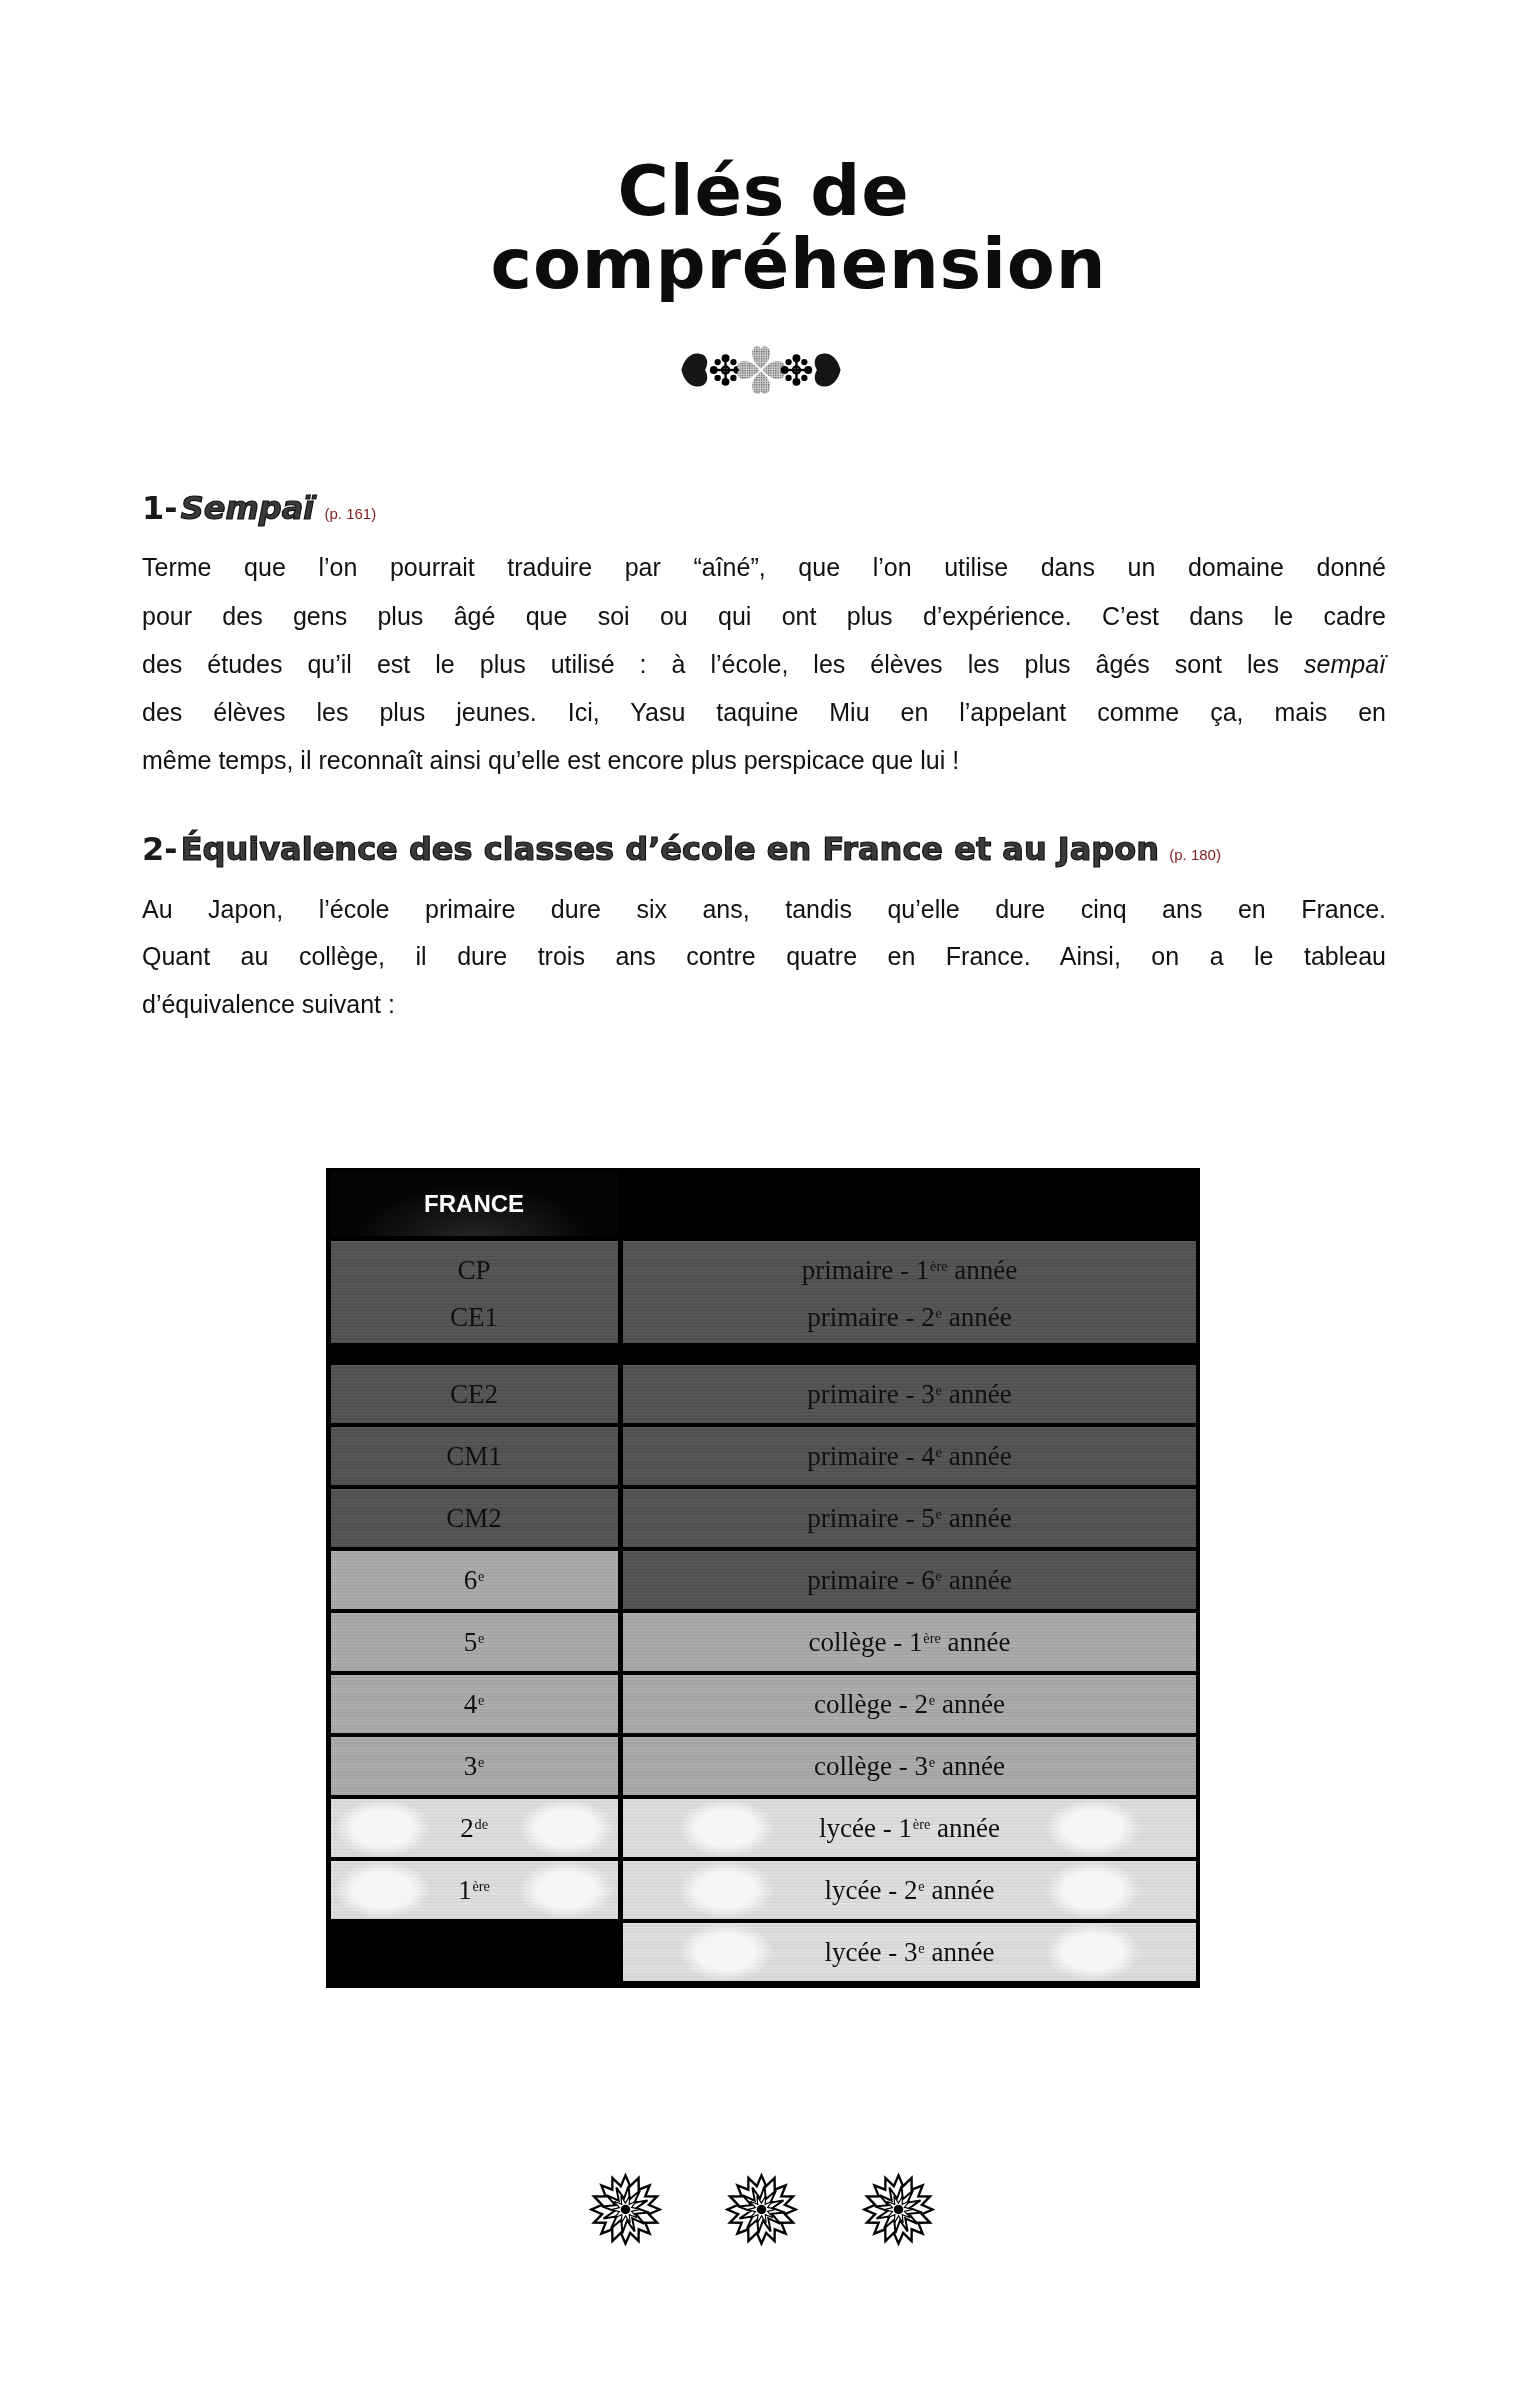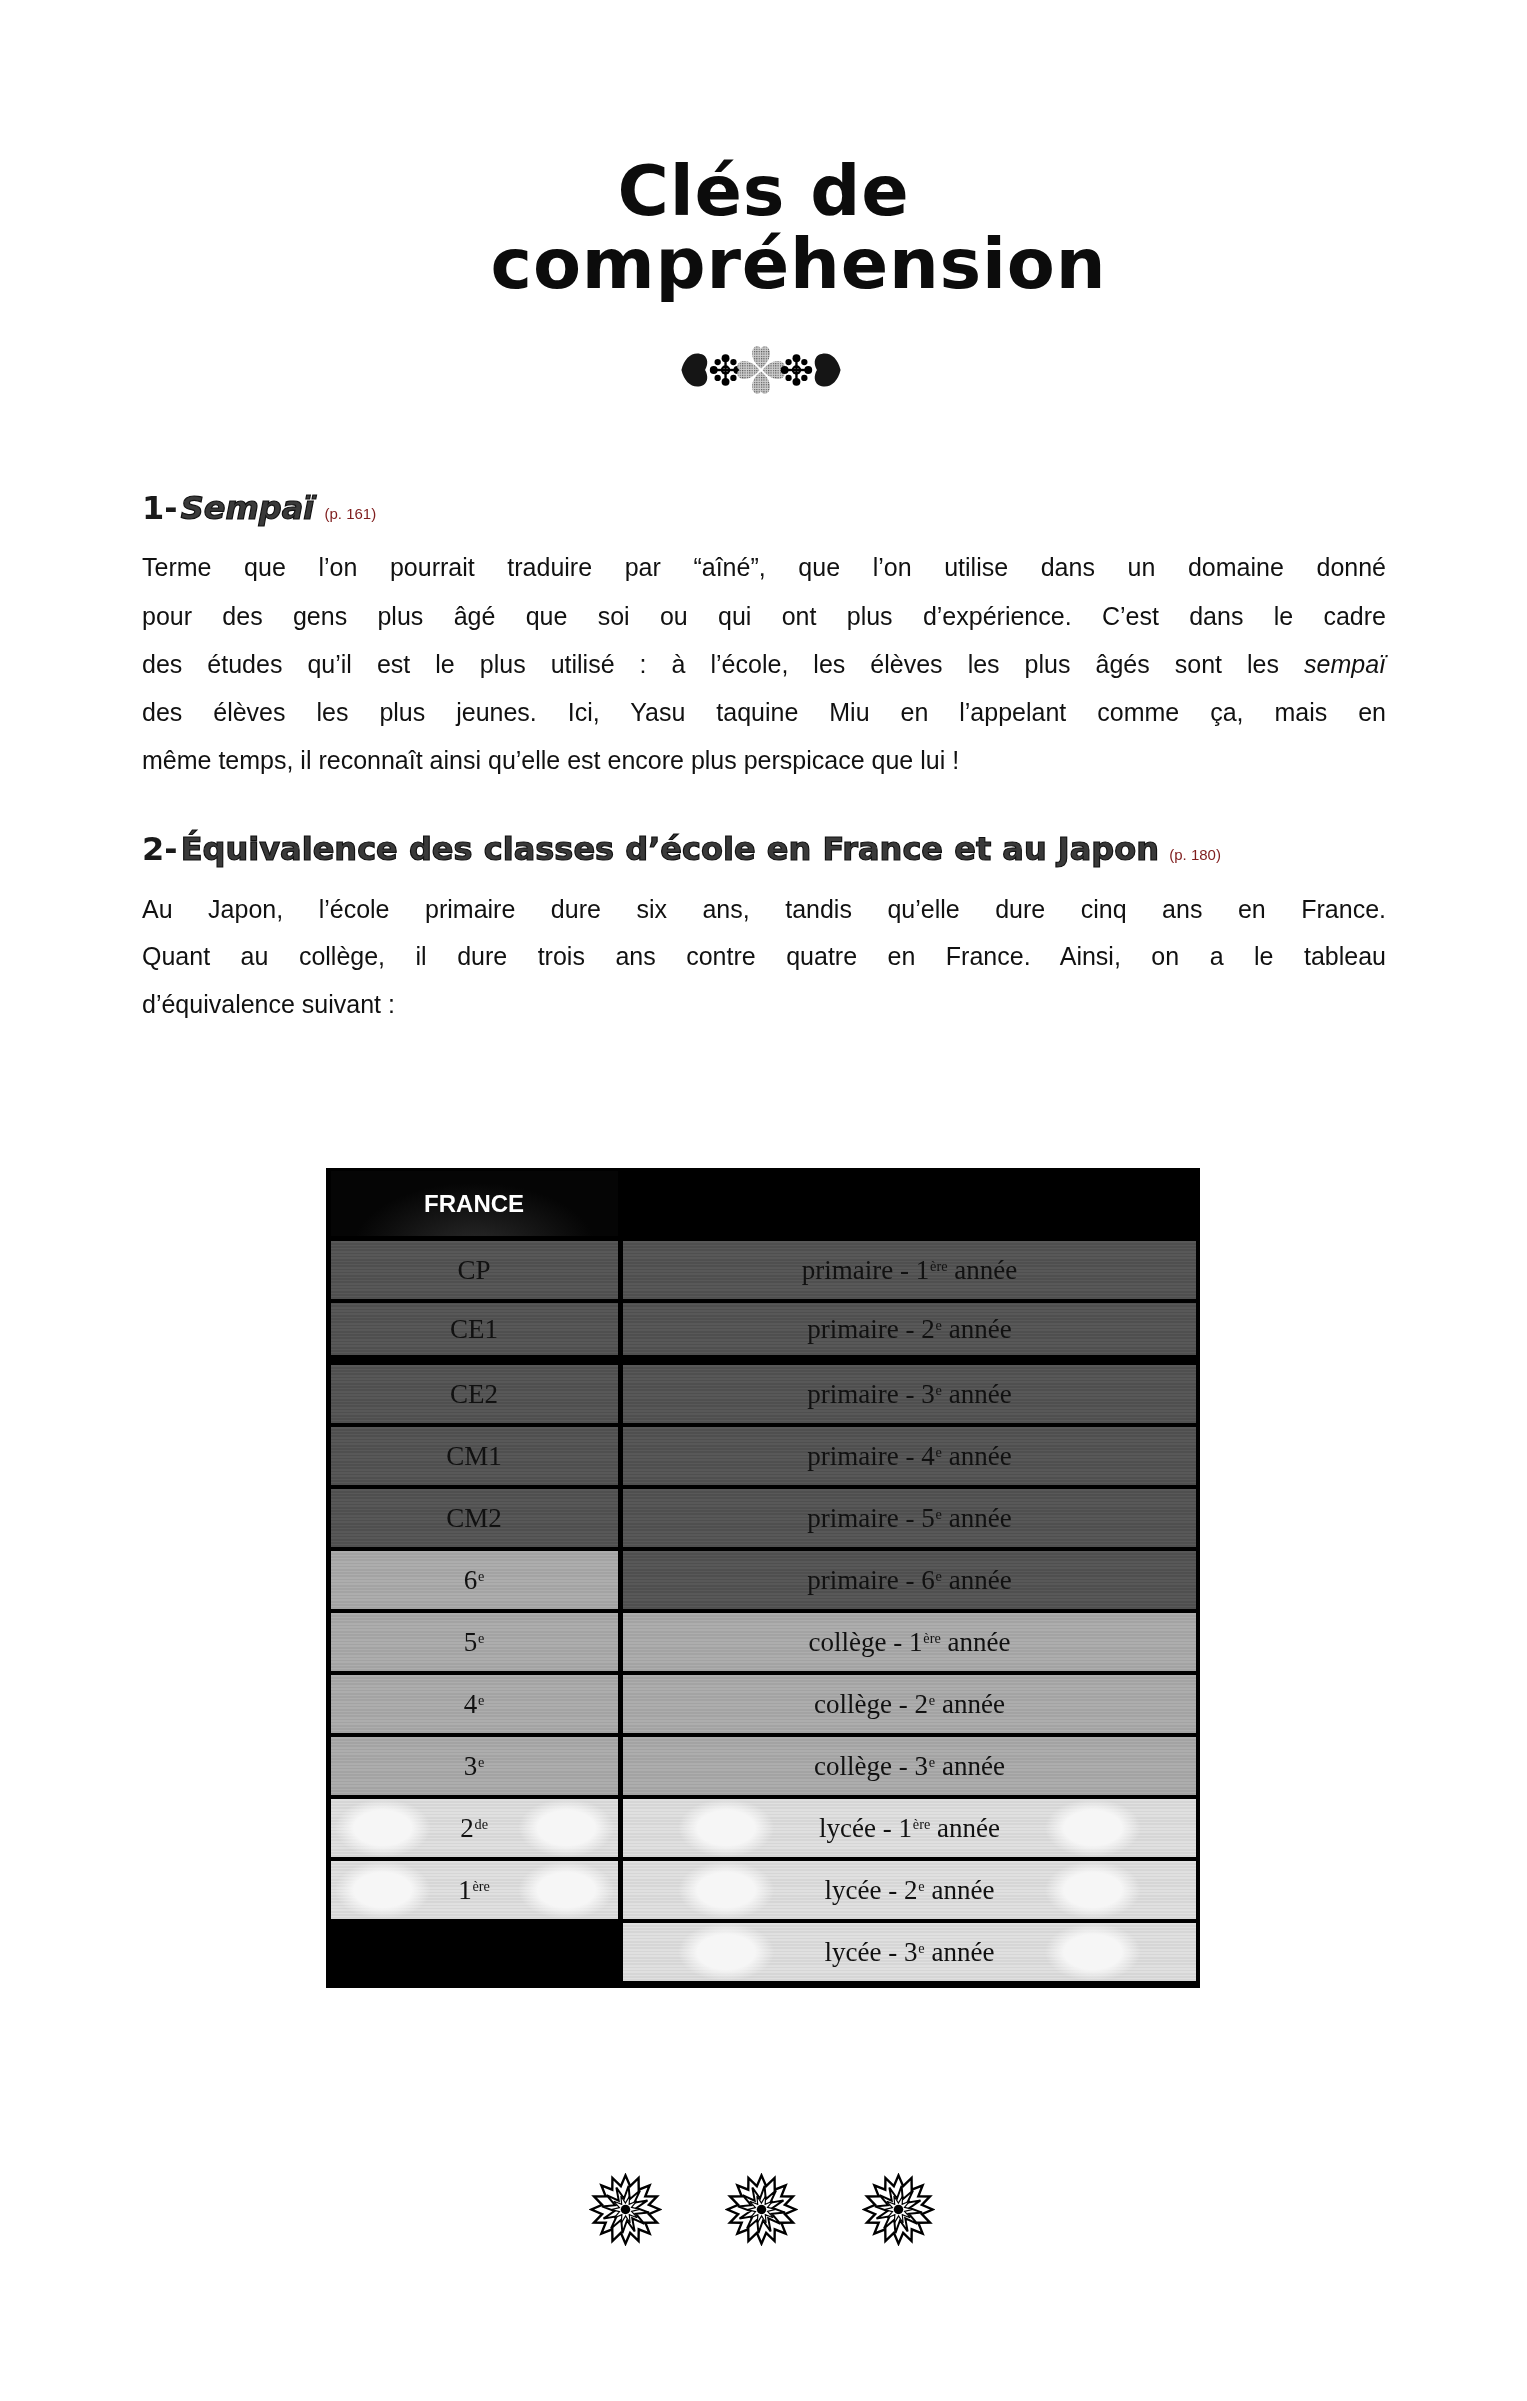--- a/index.html
+++ b/index.html
@@ -143,21 +143,21 @@
       <div class="trow" style="top: 70px; height: 58px;">
         <div class="cell fr g-primaire">
           <span>CP</span>
         </div>
         <div class="cell jp g-primaire">
           <span>primaire - 1</span>
           <sup>ère</sup>
           <span style="white-space: pre;"> année</span>
         </div>
       </div>
-      <div class="trow" style="top: 132px; height: 52px;">
+      <div class="trow" style="top: 120px; height: 52px;">
         <div class="cell fr g-primaire">
           <span>CE1</span>
         </div>
         <div class="cell jp g-primaire">
           <span>primaire - 2</span>
           <sup>e</sup>
           <span style="white-space: pre;"> année</span>
         </div>
       </div>
       <div class="trow" style="top: 194px; height: 58px;">

